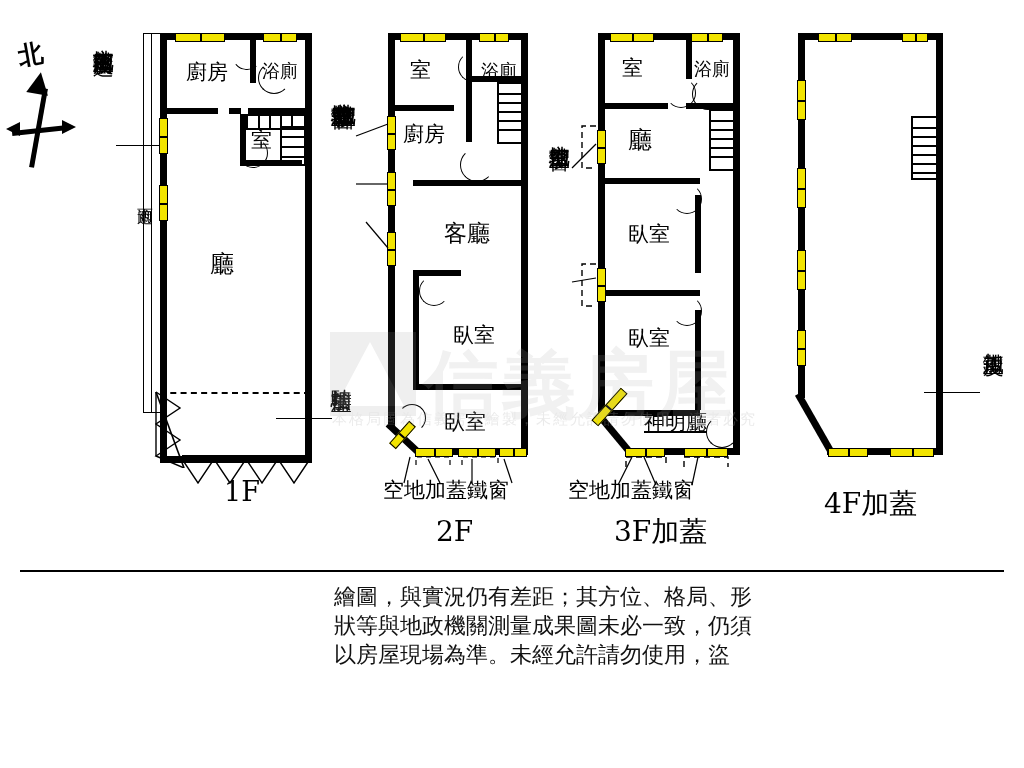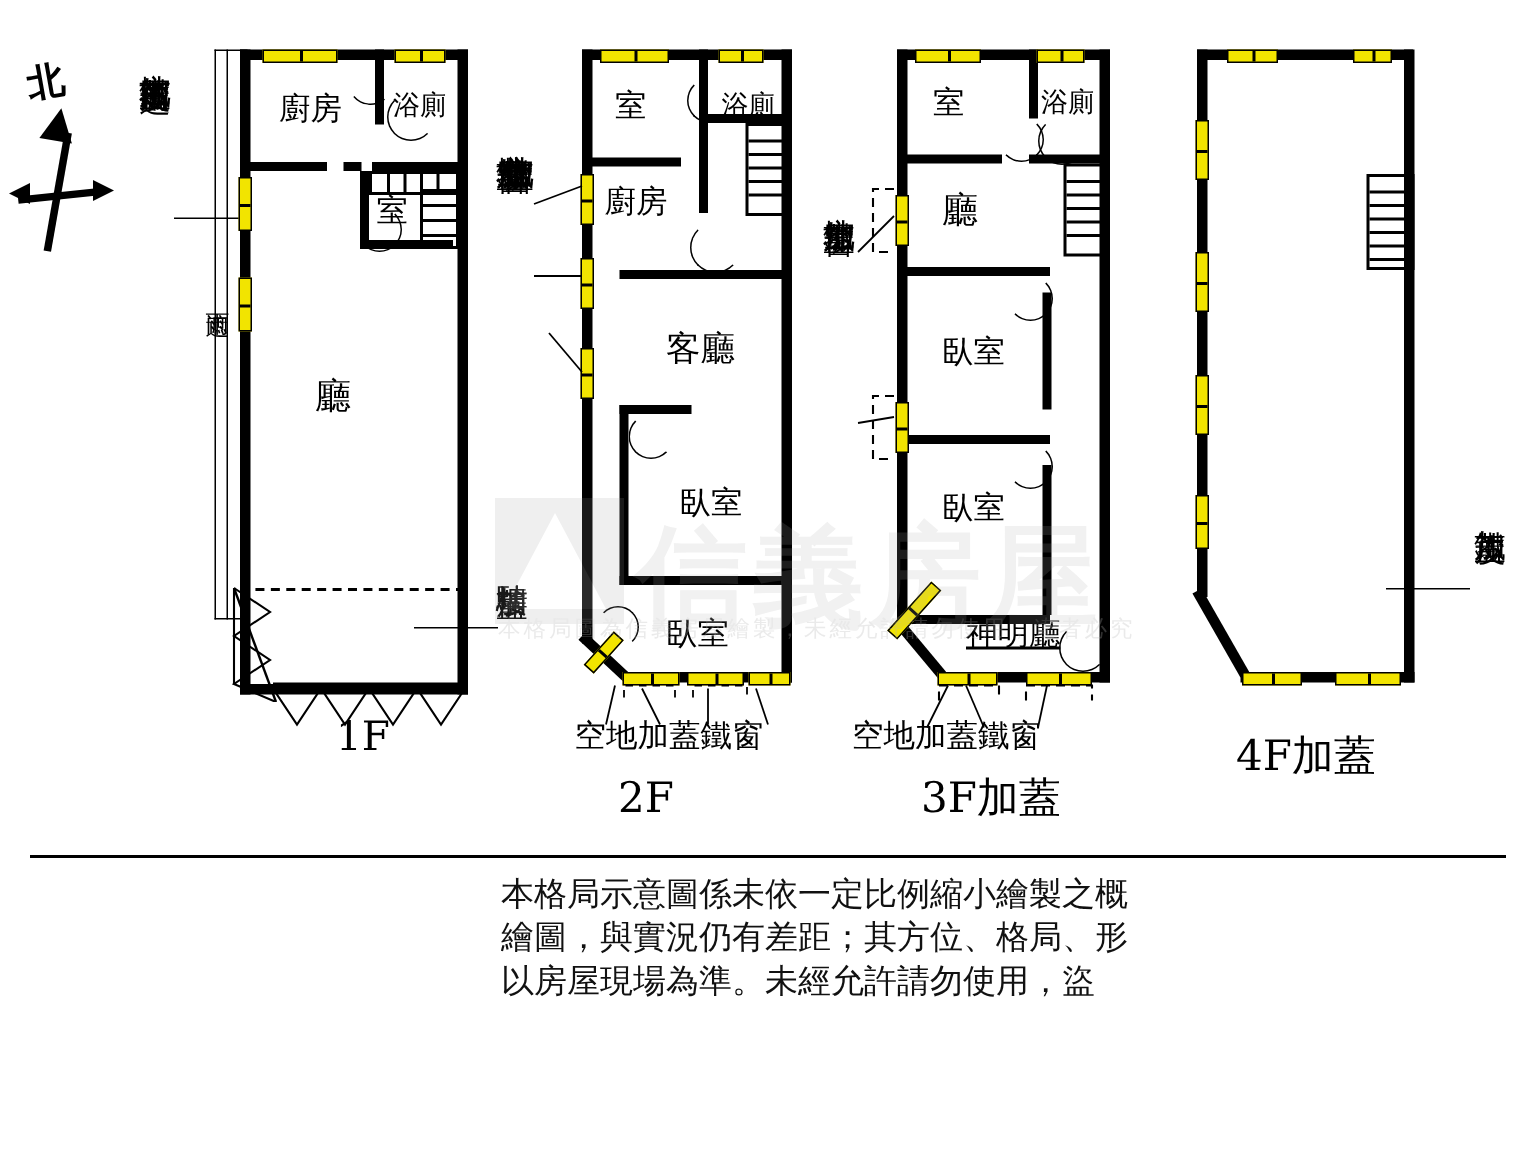--- a/index.html
+++ b/index.html
@@ -202,21 +202,21 @@
     </svg>
 
     <div class="rlabel" style="left:410px;top:60px;">室</div>
     <div class="rlabel" style="left:481px;top:62px;font-size:18px;">浴廁</div>
     <div class="rlabel" style="left:403px;top:124px;">廚房</div>
     <div class="rlabel" style="left:444px;top:222px;font-size:23px;">客廳</div>
     <div class="rlabel" style="left:453px;top:325px;">臥室</div>
     <div class="rlabel" style="left:444px;top:412px;">臥室</div>
 
     <div class="htext" style="left:383px;top:480px;">空地加蓋鐵窗</div>
-    <div class="flabel big" style="left:412px;top:518px;">2F</div>
+    <div class="flabel big" style="left:436px;top:518px;">2F</div>
   </div>
 
   <div class="vtext" style="left:334px;top:86px;">空地加蓋鐵窗</div>
   <svg style="position:absolute;left:352px;top:110px;width:44px;height:160px;">
     <line x1="4" y1="26" x2="36" y2="14" stroke="#000" stroke-width="1.2"></line>
     <line x1="4" y1="74" x2="36" y2="74" stroke="#000" stroke-width="1.2"></line>
     <line x1="14" y1="112" x2="36" y2="138" stroke="#000" stroke-width="1.2"></line>
   </svg>
 
   <div>
@@ -332,18 +332,18 @@
 
   <div class="wm">
     <div class="wm-logo" style="left:330px;top:332px;"></div>
     <div class="wm-text" style="left:424px;top:336px;">信義房屋</div>
     <div class="wm-small" style="left:332px;top:410px;">本格局圖為信義房屋繪製，未經允許請勿使用，違者必究</div>
   </div>
 
   <div class="thin" style="left:20px;top:570px;width:984px;height:1.6px;"></div>
 
   <div class="disc" style="left:334px;top:582px;">
-    <div>本格局示意圖係未依一定比例縮小繪製之概</div>
     <div>繪圖，與實況仍有差距；其方位、格局、形</div>
+    <div>狀等與地政機關測量成果圖未必一致，仍須</div>
     <div>以房屋現場為準。未經允許請勿使用，盜</div>
   </div>
 
 </div>
 
 </body></html>

